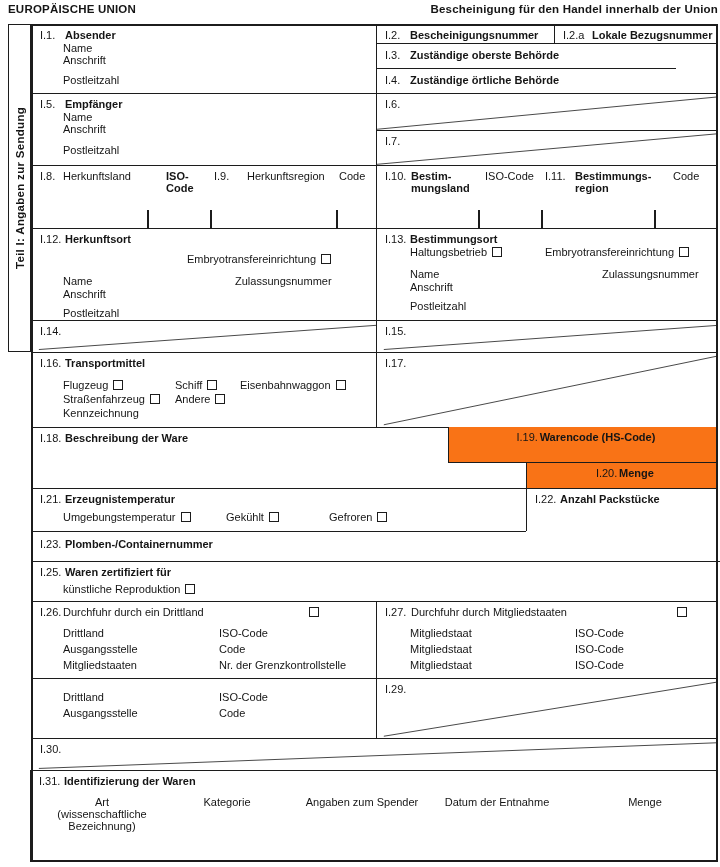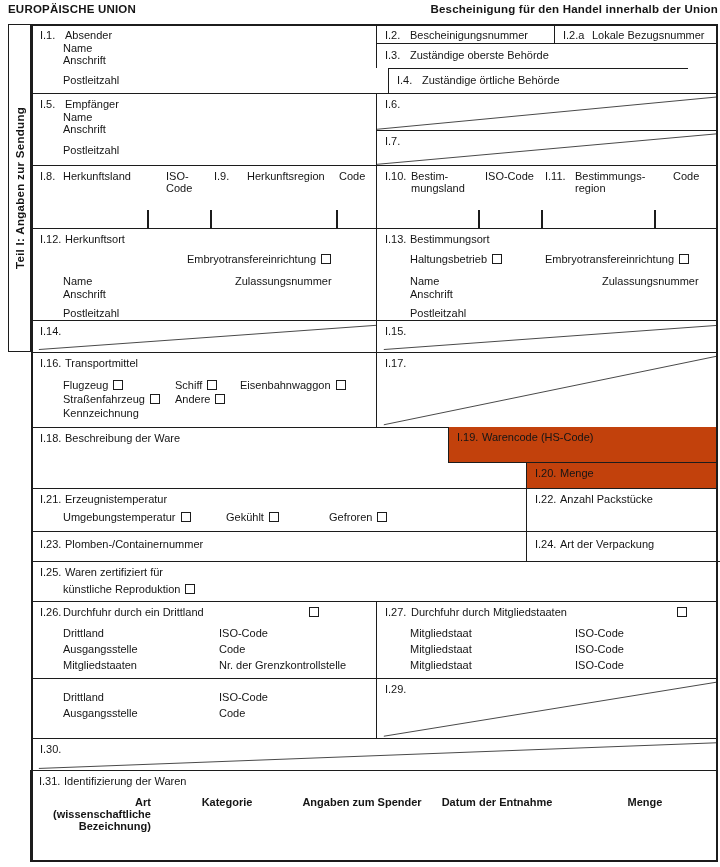--- a/index.html
+++ b/index.html
@@ -8,27 +8,27 @@
   .page{ position:relative; width:720px; height:867px; background:#fff;
          font-family:"Liberation Sans", sans-serif; font-size:11px; color:#151515; overflow:hidden; }
   .hdr{ position:absolute; top:3px; font-weight:bold; font-size:11.5px; letter-spacing:.2px; white-space:nowrap; }
   .frame{ position:absolute; left:31px; top:24px; width:687px; height:838px;
           border:2px solid var(--bc); pointer-events:none; z-index:6; }
   .sb{ position:absolute; left:8px; top:24px; width:23px; height:328px; border:1.5px solid var(--bc); }
   .sbl{ position:absolute; left:50%; top:50%; transform:translate(-50%,-50%) rotate(-90deg);
         white-space:nowrap; font-weight:bold; font-size:11.5px; letter-spacing:.3px; }
   .cell{ position:absolute; border-left:1.5px solid var(--bc); border-top:1.5px solid var(--bc);
          padding:4px 5px 2px 8px; overflow:hidden; }
-  .ov{ position:absolute; background:#c2410c; padding:4px 5px 2px 8px; z-index:2; overflow:hidden; }
+  .ov{ position:absolute; background:#f97316; padding:4px 5px 2px 8px; z-index:2; overflow:hidden;text-align:center; }
   .num{ display:inline-block; min-width:25px; white-space:nowrap; }
-  .t{ white-space:nowrap; }
+  .t{ white-space:nowrap;font-weight:bold; }
   .ind{ margin-left:23px; white-space:nowrap; }
   .line{ position:relative; height:13px; }
   .a{ position:absolute; top:0; white-space:nowrap; }
-  .ctr{ transform:translateX(-50%); text-align:right;font-weight:bold; }
+  .ctr{ transform:translateX(-50%); text-align:center; }
   .cb{ display:inline-block; width:10px; height:10px; border:1.5px solid var(--bc);
        margin-left:5px; vertical-align:-1px; background:#fff; }
   .diag{ position:absolute; left:0; top:0; width:100%; height:100%; z-index:1; }
   .tick{ position:absolute; bottom:0; width:1.5px; height:18px; background:var(--bc); }
   .b{ font-weight:bold; }
 </style>
 </head>
 <body>
 
 <div class="page">
@@ -49,21 +49,21 @@
 
   <div class="cell" style="left:376px;top:24px;width:178px;height:19px">
     <div class="line"><span class="num">I.2.</span><span class="t">Bescheinigungsnummer</span></div>
   </div>
   <div class="cell" style="left:554px;top:24px;width:164px;height:19px">
     <div class="line"><span class="num" style="min-width:29px">I.2.a</span><span class="t">Lokale Bezugsnummer</span></div>
   </div>
   <div class="cell" style="left:376px;top:43px;width:342px;height:25px;padding-top:5px">
     <div class="line"><span class="num">I.3.</span><span class="t">Zuständige oberste Behörde</span></div>
   </div>
-  <div class="cell" style="left:388px;top:68px;width:300px;height:25px;padding-top:5px">
+  <div class="cell" style="left:376px;top:68px;width:300px;height:25px;padding-top:5px">
     <div class="line"><span class="num">I.4.</span><span class="t">Zuständige örtliche Behörde</span></div>
   </div>
 
   <div class="cell" style="left:31px;top:93px;width:345px;height:72px">
     <div class="line"><span class="num">I.5.</span><span class="t">Empfänger</span></div>
     <div class="ind">Name</div>
     <div class="ind">Anschrift</div>
     <div class="ind" style="margin-top:9px">Postleitzahl</div>
   </div>
 
@@ -125,21 +125,21 @@
     <div class="line" style="margin-top:9px">
       <span class="a" style="left:23px">Name</span>
       <span class="a" style="left:195px">Zulassungsnummer</span>
     </div>
     <div class="ind">Anschrift</div>
     <div class="ind" style="margin-top:7px">Postleitzahl</div>
   </div>
 
   <div class="cell" style="left:376px;top:228px;width:342px;height:92px">
     <div class="line"><span class="num">I.13.</span><span class="t">Bestimmungsort</span></div>
-    <div class="line" style="margin-top:7px">
+    <div class="line" style="">
       <span class="a" style="left:25px"><span>Haltungsbetrieb</span><span class="cb"></span></span>
       <span class="a" style="left:160px"><span>Embryotransfereinrichtung</span><span class="cb"></span></span>
     </div>
     <div class="line" style="margin-top:9px">
       <span class="a" style="left:25px">Name</span>
       <span class="a" style="left:217px">Zulassungsnummer</span>
     </div>
     <div class="ind" style="margin-left:25px">Anschrift</div>
     <div class="ind" style="margin-left:25px;margin-top:7px">Postleitzahl</div>
   </div>
@@ -195,23 +195,20 @@
       <span class="a" style="left:186px"><span>Gekühlt</span><span class="cb"></span></span>
       <span class="a" style="left:289px"><span>Gefroren</span><span class="cb"></span></span>
     </div>
   </div>
   <div class="cell" style="left:526px;top:488px;width:192px;height:43px">
     <div class="line"><span class="num">I.22.</span><span class="t">Anzahl Packstücke</span></div>
   </div>
 
   <div class="cell" style="left:31px;top:531px;width:495px;height:30px;padding-top:6px">
     <div class="line"><span class="num">I.23.</span><span class="t">Plomben-/Containernummer</span></div>
-  </div>
-  <div class="cell" style="left:526px;top:531px;width:192px;height:30px;padding-top:6px">
-    <div class="line"><span class="num">I.24.</span><span class="t">Art der Verpackung</span></div>
   </div>
 
   <div class="cell" style="left:31px;top:561px;width:698px;height:40px">
     <div class="line"><span class="num">I.25.</span><span class="t">Waren zertifiziert für</span></div>
     <div class="ind" style="margin-top:4px"><span>künstliche Reproduktion</span><span class="cb"></span></div>
   </div>
 
   <div class="cell" style="left:31px;top:601px;width:345px;height:77px">
     <div class="line">
       <span class="a" style="left:0">I.26.</span>

